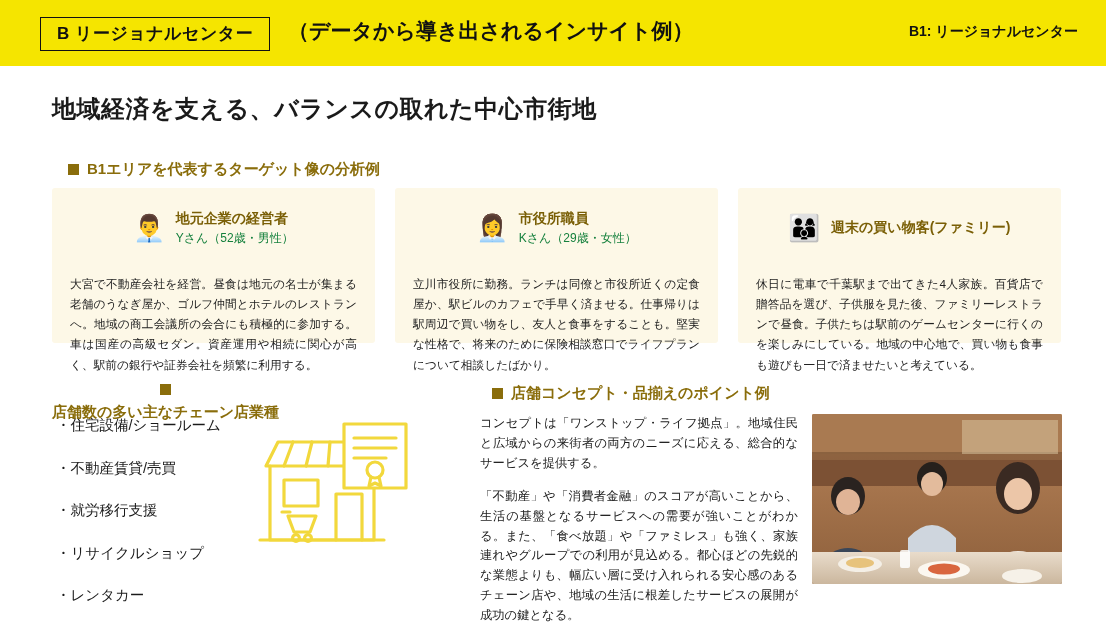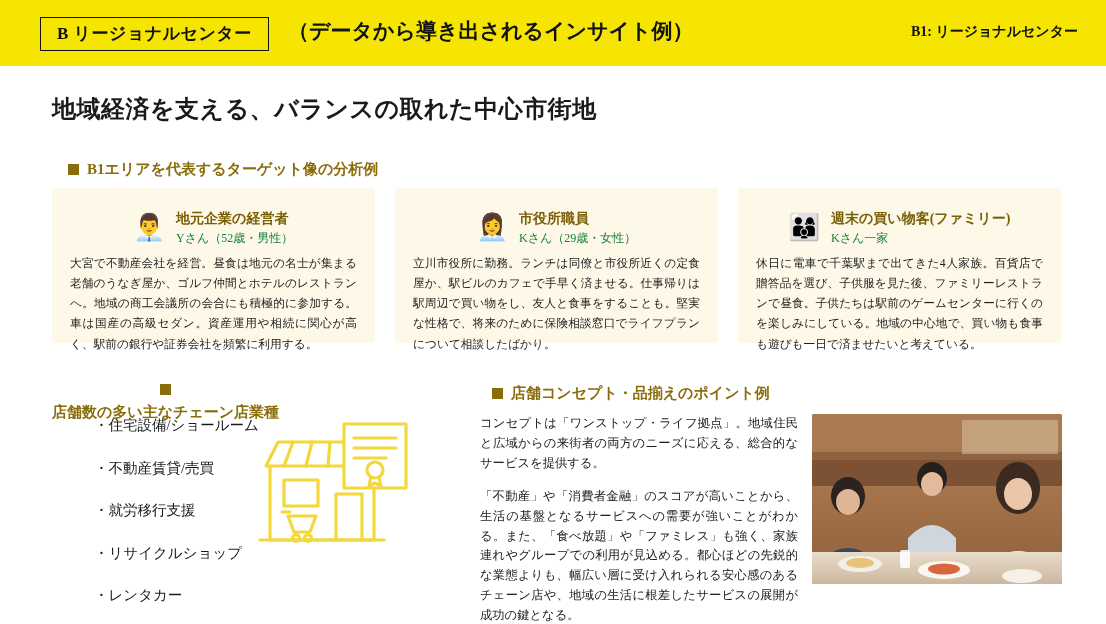--- a/index.html
+++ b/index.html
@@ -2,21 +2,21 @@
 <html><head>
 <meta charset="utf-8">
 <style>
   * { box-sizing: border-box; margin: 0; padding: 0; }
   html, body {
     width: 1106px; height: 624px;
     font-family: "Liberation Sans", sans-serif;
     background: #ffffff;
     overflow: hidden;
   }
-  .page { position: relative; width: 1106px; height: 500px; font-family: Liberation Serif, serif; }
+  .page { position: relative; width: 1106px; height: 500px; }
 
   
   .header {
     position: absolute; top: 0; left: 0; width: 1106px; height: 66px;
     background: #F5E500;
   }
   .header-badge {
     position: absolute; left: 40px; top: 17px;
     border: 1.5px solid #111; background: #F5E500;
     padding: 4px 16px 5px 16px;
@@ -63,32 +63,32 @@
   .card-head { display: flex; align-items: flex-start; gap: 10px; height: 54px; }
   .card-emoji { font-size: 26px; line-height: 1; padding-top: 2px; }
   .card-titles { padding-top: 1px; }
   .card-role {
     font-size: 14px; font-weight: bold; color: #7a5f06; line-height: 1.5;
   }
   .card-name {
     font-size: 12px; color: #15803d; line-height: 1.5;
   }
   .card-body {
-    font-size: 11.7px; color: #222; line-height: 1.72; margin-top: 0;
+    font-size: 11.7px; color: #222; line-height: 1.72; margin-top: 20px;
     text-align: justify;
   }
   .card.c1 .card-head { justify-content: center; }
   .card.c1 .card-titles { text-align: left; }
   .card.c2 .card-head { justify-content: center; }
   .card.c3 .card-head { justify-content: center; }
   .card .card-head { align-items: center; }
 
   
   .chain-list { position: absolute; left: 56px; top: 418px; }
-  .chain-item { font-size: 14.5px; color: #1a1a1a; line-height: 1; margin-bottom: 28px; margin-left: 38px; }
+  .chain-item { font-size: 14.5px; color: #1a1a1a; line-height: 1; margin-bottom: 28px; }
 
   
   .store-ill { position: absolute; left: 248px; top: 408px; width: 170px; height: 165px; }
 
   
   .concept-text {
     position: absolute; left: 480px; top: 414px; width: 318px;
     font-size: 12.3px; color: #1a1a1a; line-height: 1.62; text-align: justify;
   }
   .concept-text p + p { margin-top: 13px; }
@@ -143,21 +143,20 @@
         </div>
       </div>
       <div class="card-body">立川市役所に勤務。ランチは同僚と市役所近くの定食屋か、駅ビルのカフェで手早く済ませる。仕事帰りは駅周辺で買い物をし、友人と食事をすることも。堅実な性格で、将来のために保険相談窓口でライフプランについて相談したばかり。</div>
     </div>
 
     <div class="card c3">
       <div class="card-head">
         <div class="card-emoji">👨‍👩‍👦</div>
         <div class="card-titles">
           <div class="card-role">週末の買い物客(ファミリー)</div>
-          <div class="card-name">Kさん一家</div>
         </div>
       </div>
       <div class="card-body">休日に電車で千葉駅まで出てきた4人家族。百貨店で贈答品を選び、子供服を見た後、ファミリーレストランで昼食。子供たちは駅前のゲームセンターに行くのを楽しみにしている。地域の中心地で、買い物も食事も遊びも一日で済ませたいと考えている。</div>
     </div>
 
   </div>
 
   <div class="sec-head" id="sec-chains">
     <span class="sq"></span>
     <span>店舗数の多い主なチェーン店業種</span>

